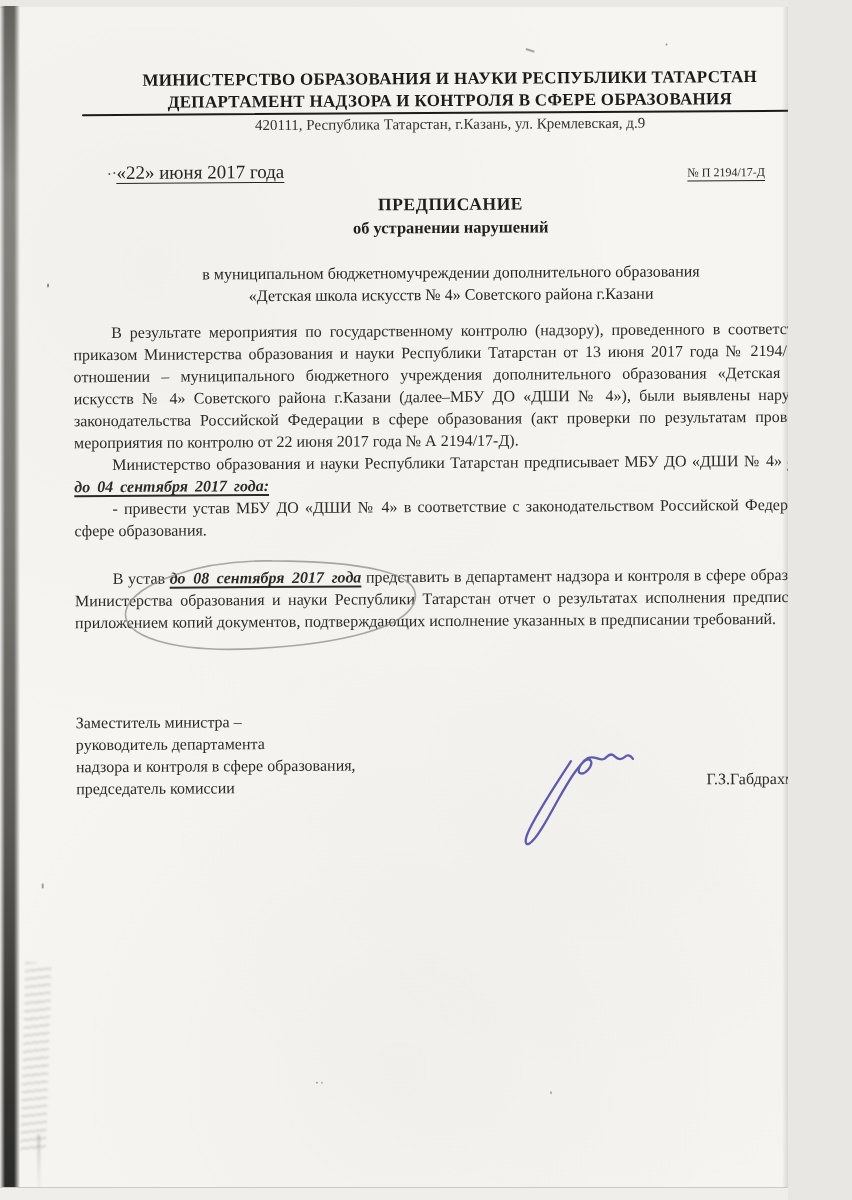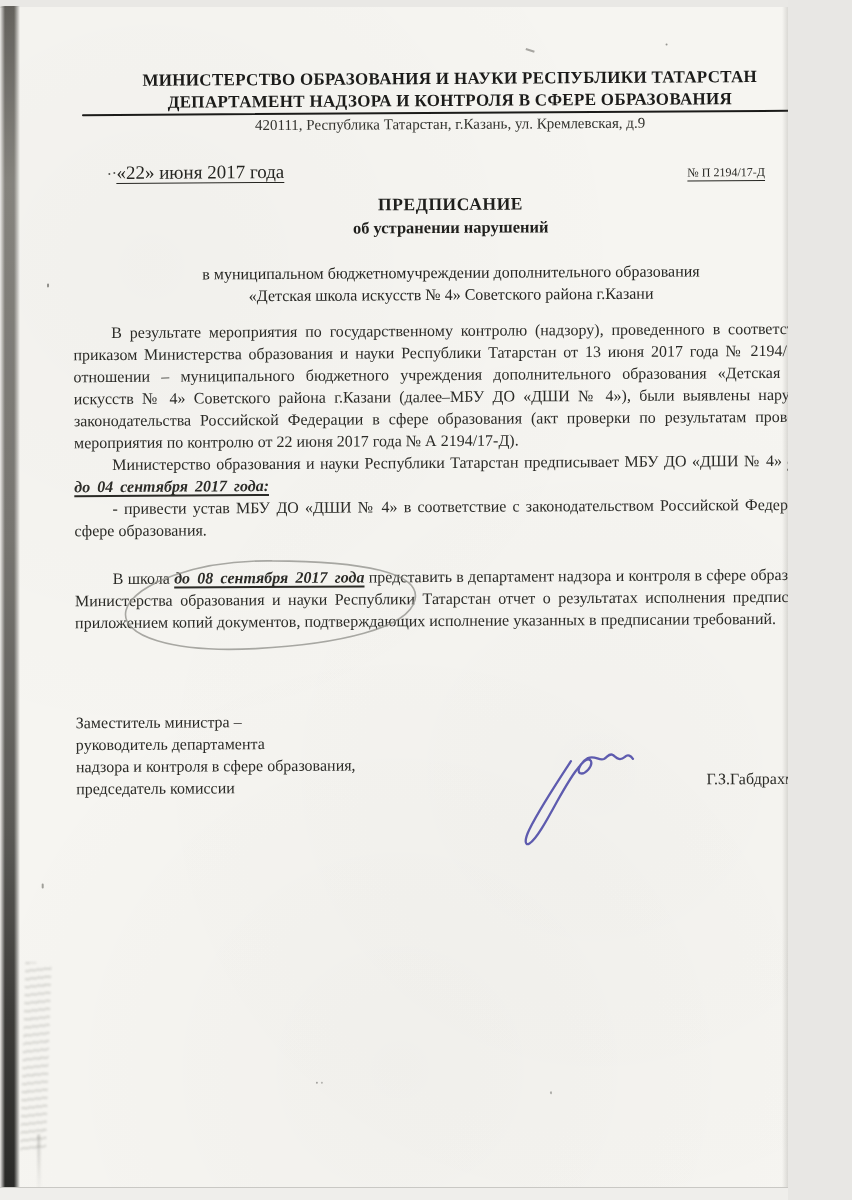--- a/index.html
+++ b/index.html
@@ -102,21 +102,21 @@
       <div class="title-main">ПРЕДПИСАНИЕ</div>
       <div class="title-sub">об устранении нарушений</div>
 
       <div class="addr1">в муниципальном бюджетномучреждении дополнительного образования</div>
       <div class="addr2">«Детская школа искусств № 4» Советского района г.Казани</div>
 
       <div class="bodytext" style="color: rgb(43, 43, 39);">
         <p>В результате мероприятия по государственному контролю (надзору), проведенного в соответствии с приказом Министерства образования и науки Республики Татарстан от 13 июня 2017 года № 2194/17-Д в отношении – муниципального бюджетного учреждения дополнительного образования «Детская школа искусств № 4» Советского района г.Казани (далее–МБУ ДО «ДШИ № 4»), были выявлены нарушения законодательства Российской Федерации в сфере образования (акт проверки по результатам проведения мероприятия по контролю от 22 июня 2017 года № А 2194/17-Д).</p>
         <p><span>Министерство образования и науки Республики Татарстан предписывает МБУ ДО «ДШИ № 4» </span><span class="deadline">в срок до 04 сентября 2017 года:</span></p>
         <p>- привести устав МБУ ДО «ДШИ № 4» в соответствие с законодательством Российской Федерации в сфере образования.</p>
-        <p class="gap"><span>В школа </span><span class="deadline">до 08 сентября 2017 года</span><span> представить в департамент надзора и контроля в сфере образования Министерства образования и науки Республики Татарстан отчет о результатах исполнения предписания с приложением копий документов, подтверждающих исполнение указанных в предписании требований.</span></p>
+        <p class="gap"><span>В устав </span><span class="deadline">до 08 сентября 2017 года</span><span> представить в департамент надзора и контроля в сфере образования Министерства образования и науки Республики Татарстан отчет о результатах исполнения предписания с приложением копий документов, подтверждающих исполнение указанных в предписании требований.</span></p>
       </div>
 
       <svg class="ellipse-svg" viewBox="0 0 322 99" style="color: rgb(142, 141, 136);">
         <path d="M 165 7 C 90 3 26 24 17 50 C 9 76 62 95 145 94 C 228 93 298 80 306 52 C 314 25 255 11 165 7" fill="none" stroke="currentColor" stroke-width="1.6" opacity="0.75" transform="rotate(-2 160 50)"></path>
       </svg>
 
       <div class="sig-block">
         <div>Заместитель министра –</div>
         <div>руководитель департамента</div>
         <div>надзора и контроля в сфере образования,</div>

